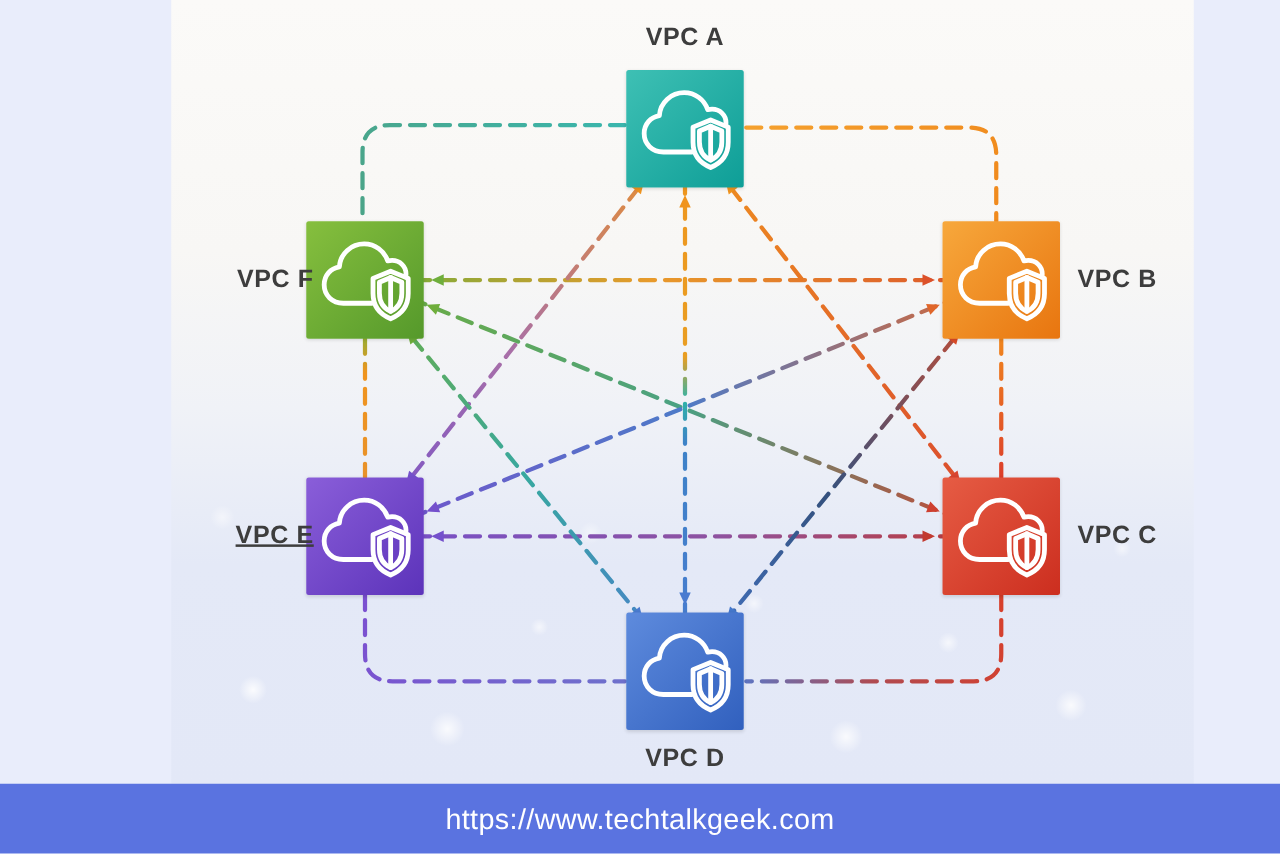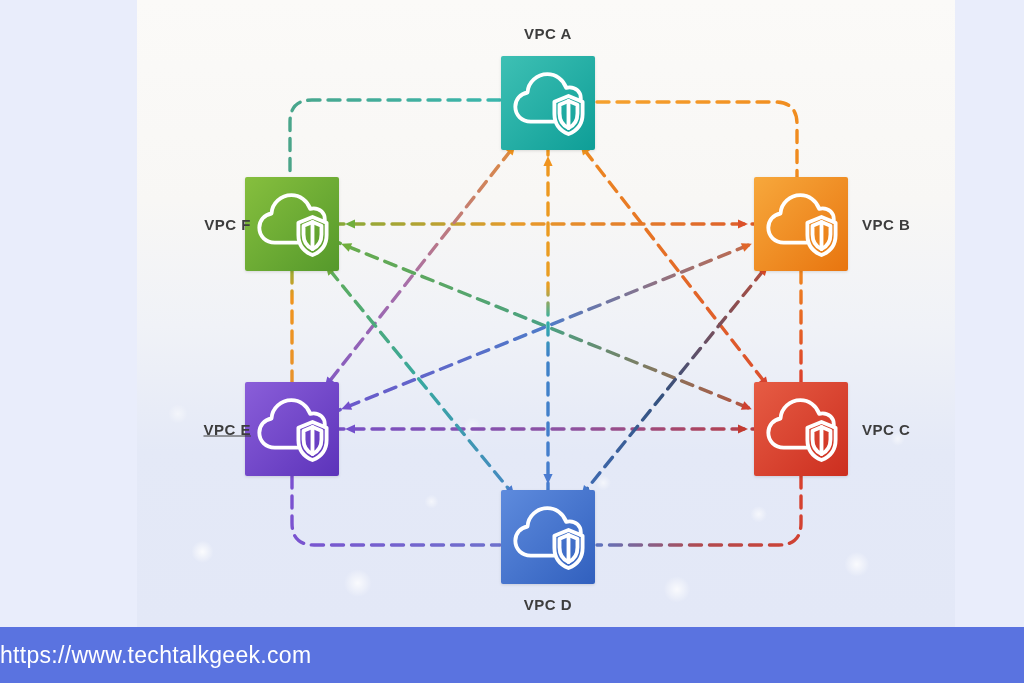--- a/index.html
+++ b/index.html
@@ -19,28 +19,28 @@
       radial-gradient(circle 10px at 93% 70%, rgba(255,255,255,.55), rgba(255,255,255,0) 70%),
       radial-gradient(circle 14px at 5% 66%, rgba(255,255,255,.5), rgba(255,255,255,0) 70%),
       radial-gradient(circle 13px at 41% 68%, rgba(255,255,255,.45), rgba(255,255,255,0) 70%),
       linear-gradient(180deg,#FBFAF8 0%,#F8F7F5 32%,#F0F2F7 52%,#E4E9F7 72%,#E3E8F7 100%);
   }
   .mesh{position:absolute;left:0;top:0;width:1024px;height:683px;pointer-events:none;}
   .vpc-node{position:absolute;width:94px;height:94px;border-radius:2px;
             display:flex;align-items:center;justify-content:center;
             box-shadow:0 1px 3px rgba(0,0,0,.12);}
   .vpc-node svg{width:82px;height:82px;display:block;}
-  .vpc-label{position:absolute;font-size:15px;font-weight:700;color:#3D3D3D;
+  .vpc-label{position:absolute;font-size:20px;font-weight:700;color:#3D3D3D;
              letter-spacing:.5px;white-space:nowrap;}
   .vpc-label.top{transform:translate(-50%,-100%);}
   .vpc-label.bottom{transform:translate(-50%,0);}
   .vpc-label.left{transform:translate(-100%,-50%);margin-left:20px;}
   .vpc-label.right{transform:translate(0,-50%);}
   .footer{position:absolute;left:0;top:627px;width:1024px;height:56px;
-          display:flex;align-items:center;}
+          display:flex;align-items:center;justify-content:center;}
   .footer-url{color:#FFFFFF;font-size:23px;letter-spacing:.3px;}
 </style>
 </head>
 <body>
 
 <div class="stage">
   <div class="canvas"></div>
   <svg class="mesh" viewBox="0 0 1024 683" xmlns="http://www.w3.org/2000/svg">
       <defs>
         <linearGradient id="eg0" gradientUnits="userSpaceOnUse" x1="500" y1="100" x2="290" y2="177">

